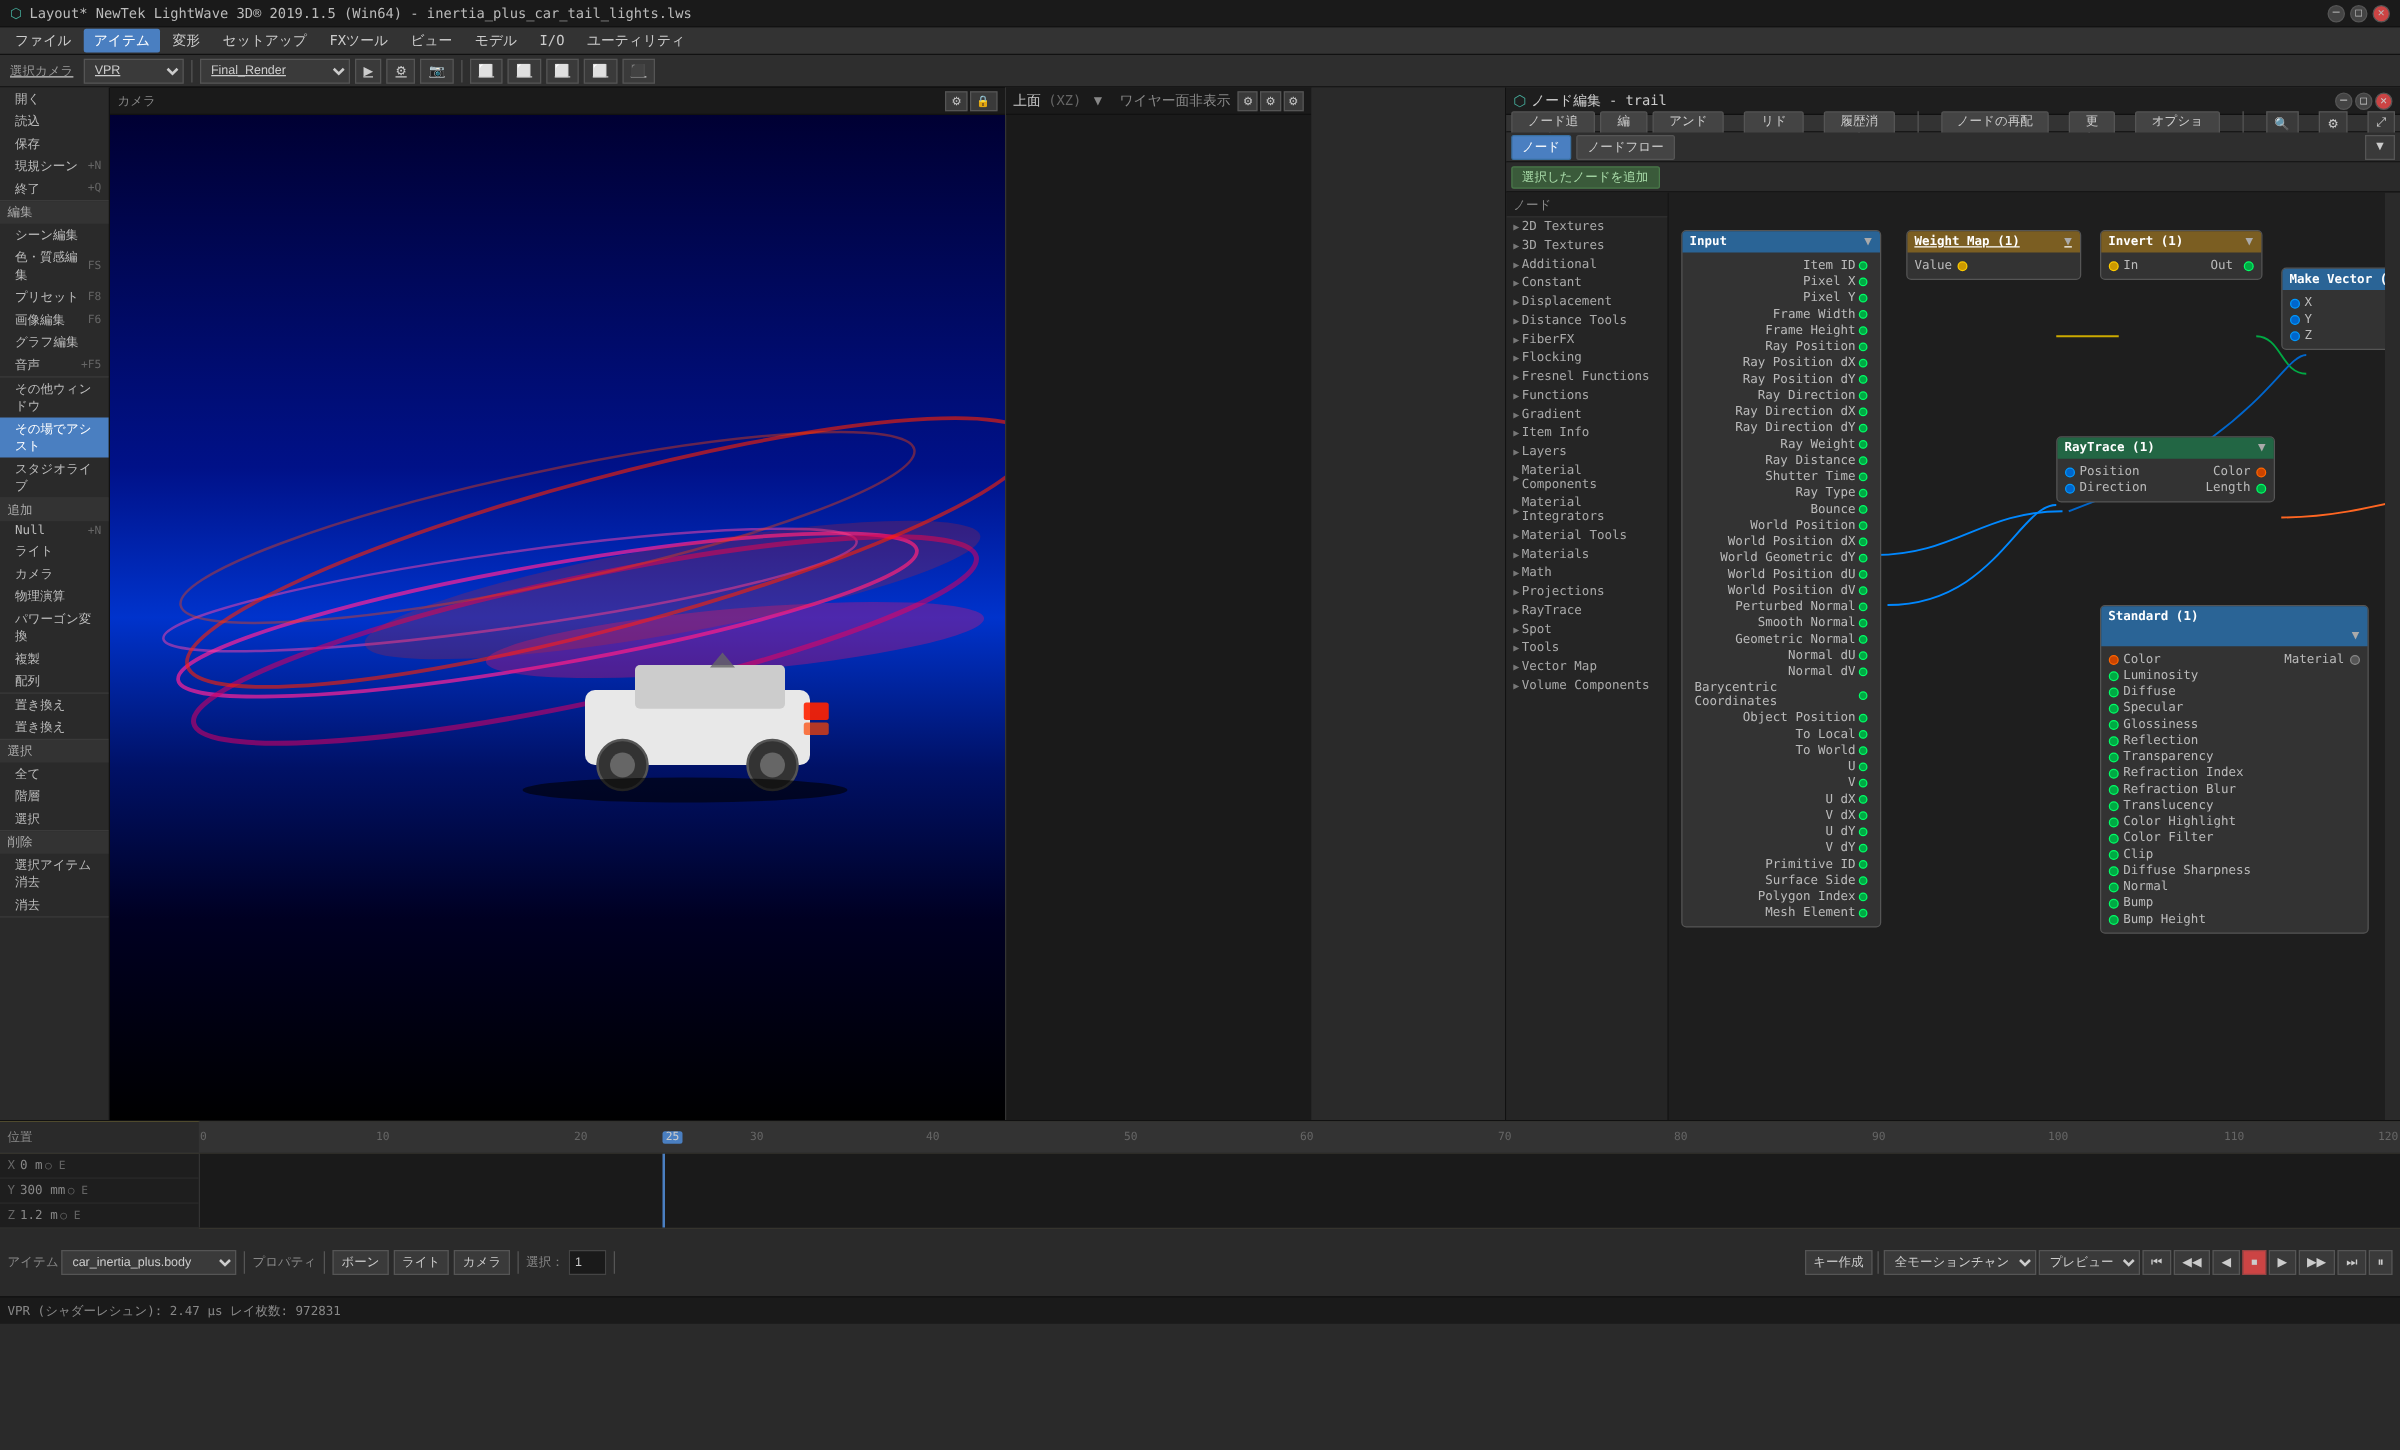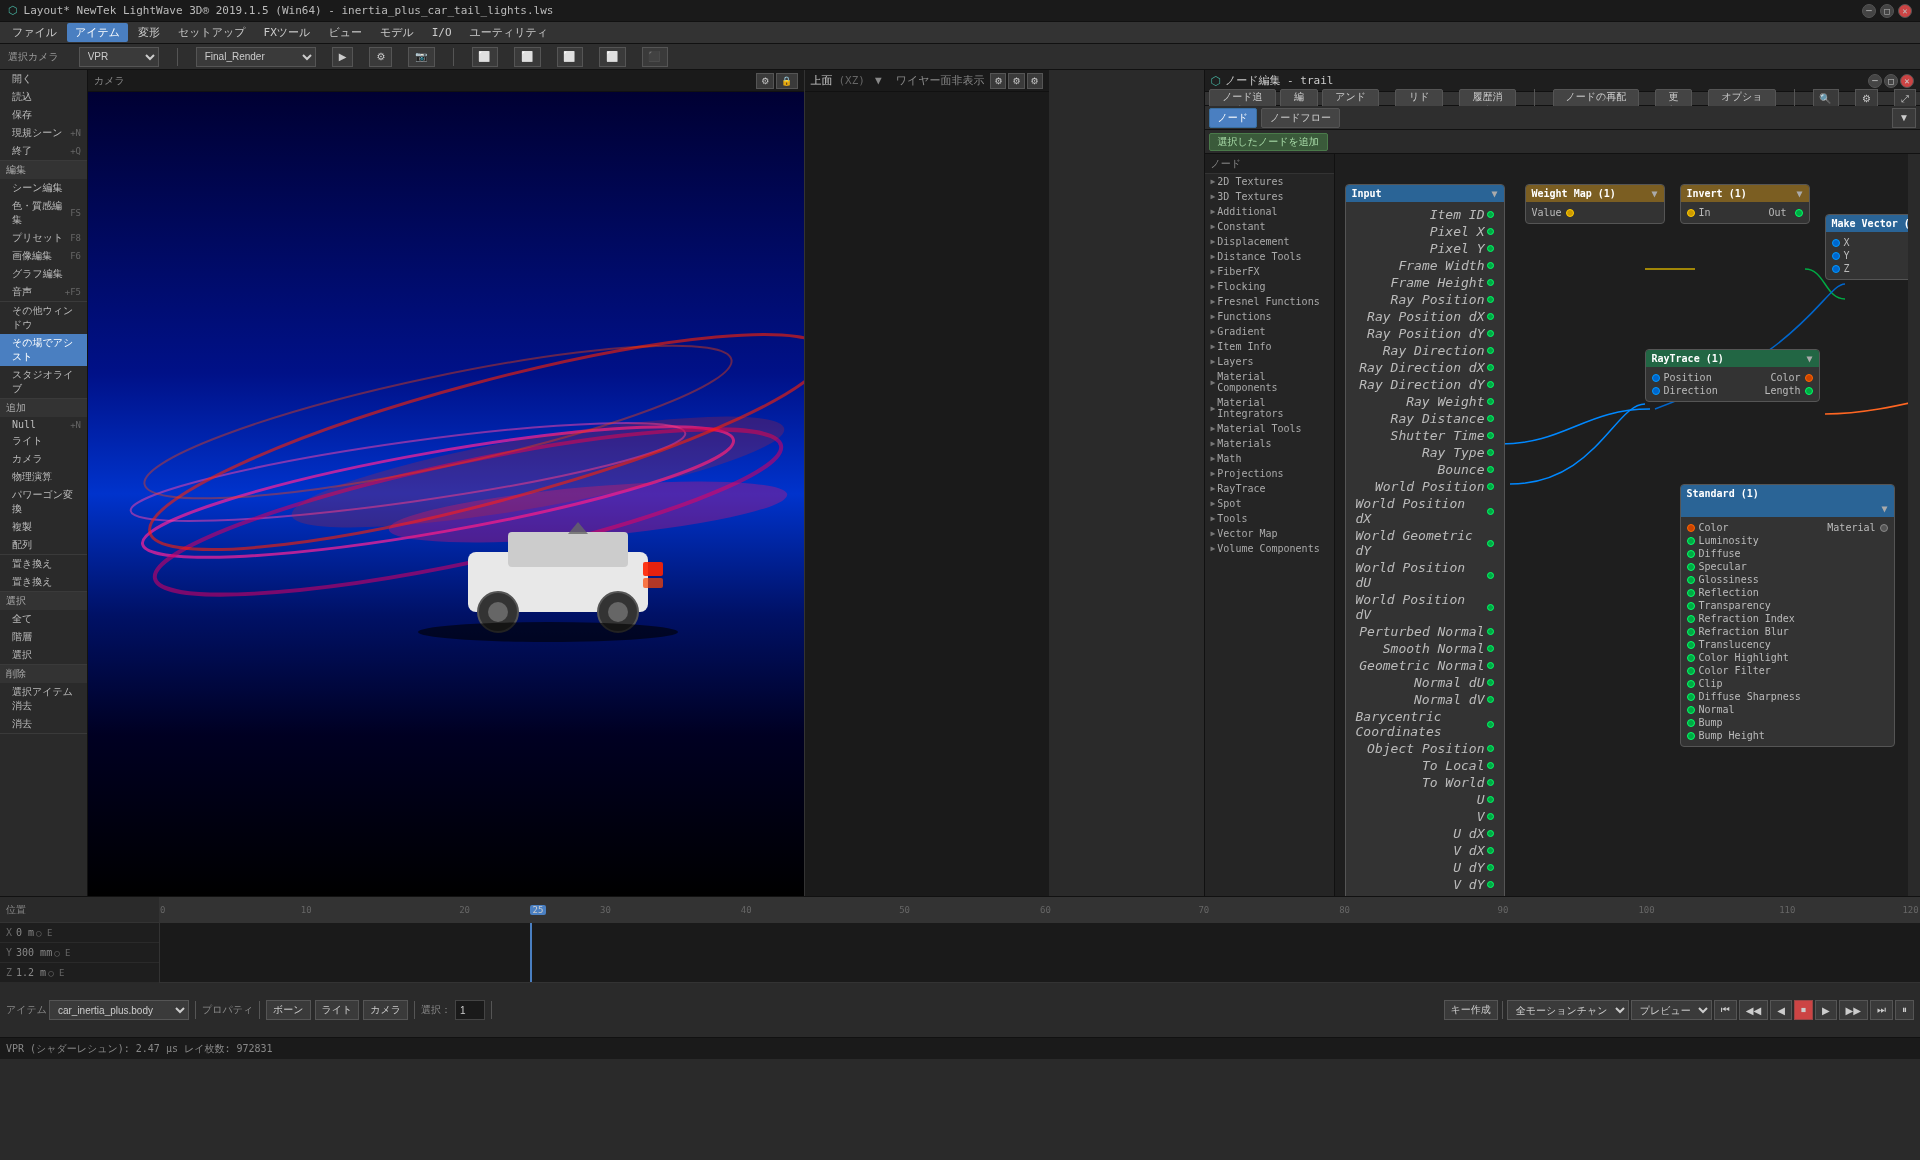--- a/index.html
+++ b/index.html
@@ -16,22 +16,23 @@
     
     #menubar {
       height: 22px; background: #333; display: flex; align-items: center; padding: 0 4px;
       border-bottom: 1px solid #111; gap: 2px;
     }
     .menu-item { padding: 2px 8px; color: #ccc; cursor: pointer; font-size: 11px; border-radius: 2px; }
     .menu-item.active { background: #4a7fc1; color: white; }
 
     
     #toolbar {
-      height: 26px; background: #2e2e2e; display: flex; align-items: center; padding: 0 4px; gap: 16px;
+      height: 26px; background: #2e2e2e; display: flex; align-items: center; padding: 0 4px; gap: 4px;
       border-bottom: 1px solid #111;
+      text-decoration: underline;
     }
     .toolbar-select { height: 20px; background: #3a3a3a; border: 1px solid #555; color: #ccc; font-size: 10px; padding: 0 4px; min-width: 80px; }
     .toolbar-label { color: #999; font-size: 10px; padding: 0 4px; }
     .toolbar-btn { height: 20px; background: #3a3a3a; border: 1px solid #555; color: #ccc; font-size: 10px; padding: 0 6px; cursor: pointer; }
     .separator { width: 1px; height: 18px; background: #555; margin: 0 2px; }
 
     
     #left-panel { width: 88px; background: #2a2a2a; border-right: 1px solid #111; display: flex; flex-direction: column; overflow-y: auto; }
     .left-section { border-bottom: 1px solid #3a3a3a; }
     .left-section-header { background: #333; padding: 2px 6px; color: #aaa; font-size: 10px; display: flex; align-items: center; gap: 2px; }
@@ -98,21 +99,21 @@
     .tl-btn { height: 20px; background: #3a3a3a; border: 1px solid #555; color: #ccc; font-size: 10px; padding: 0 6px; cursor: pointer; }
     .tl-input { height: 20px; background: #1a1a1a; border: 1px solid #444; color: #ccc; font-size: 10px; padding: 0 4px; width: 60px; }
 
     
     #node-list::-webkit-scrollbar { width: 8px; }
     #node-list::-webkit-scrollbar-track { background: #1a1a1a; }
     #node-list::-webkit-scrollbar-thumb { background: #555; }
 
     .node-list-header { height: 20px; background: #1e1e1e; display: flex; align-items: center; padding: 0 6px; color: #888; font-size: 10px; border-bottom: 1px solid #333; }
 
-    .input-node-row { display: flex; align-items: center; padding: 1px 4px; font-size: 13px; color: #bbb; justify-content: flex-end; gap: 2px; font-style: italic; }
+    .input-node-row { display: flex; align-items: center; padding: 1px 4px; font-size: 10px; color: #bbb; justify-content: flex-end; gap: 2px; }
     .input-node-row .port-dot { width: 7px; height: 7px; }
 
     
     #status-bar { height: 22px; background: #1a1a1a; border-top: 1px solid #111; display: flex; align-items: center; padding: 0 6px; gap: 8px; font-size: 10px; color: #888; }
   </style>
 </head>
 <body>
 
 <div id="titlebar">
   <span style="color:#4a9; margin-right:6px;">⬡</span>
@@ -545,21 +546,21 @@
                 <div class="port-dot green"></div>
               </div>
             <div class="input-node-row">
                 <span>Mesh Element</span>
                 <div class="port-dot green"></div>
               </div>
           </div>
         </div>
 
         <div class="node-box" style="position:absolute; left:190px; top:30px; width:140px;">
-          <div class="node-header" style="background:#7b5e22;">
+          <div class="node-header" style="background:#7b5e22;text-decoration:underline;">
             <span>Weight Map (1)</span>
             <span class="expand-btn">▼</span>
           </div>
           <div class="node-content">
             <div class="node-port-row">
               <span class="port-label">Value</span>
               <div class="port-dot yellow"></div>
             </div>
           </div>
         </div>

